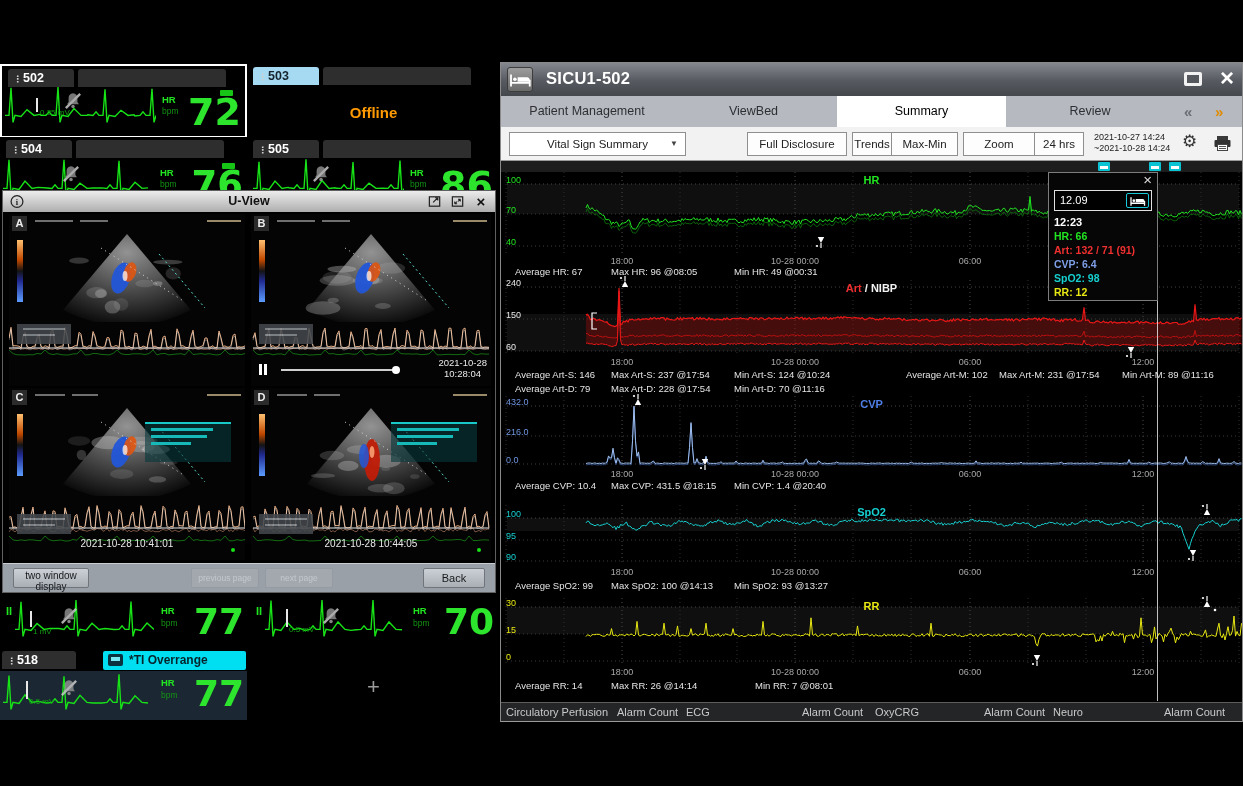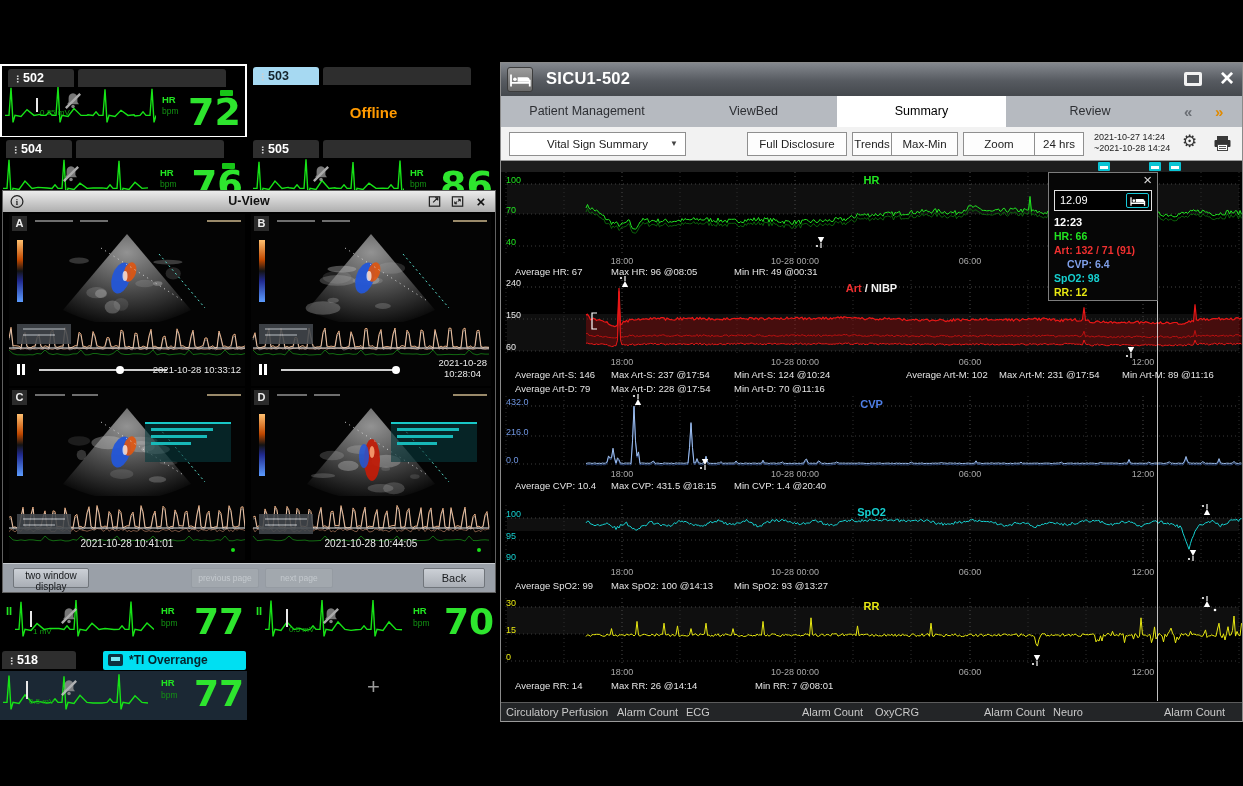--- a/index.html
+++ b/index.html
@@ -295,28 +295,20 @@
           <polyline points="0.0,16.1 2.0,5.3 4.0,23.9 6.0,23.7 8.0,23.9 10.0,24.2 12.0,25.8 14.0,14.0 16.0,10.4 18.0,24.2 20.0,25.7 22.0,25.6 24.0,24.3 26.0,24.1 28.0,15.5 30.0,12.5 32.0,24.1 34.0,25.6 36.0,23.7 38.0,24.4 40.0,25.7 42.0,9.2 44.0,8.3 46.0,23.8 48.0,25.5 50.0,24.9 52.0,24.1 54.0,24.2 56.0,5.7 58.0,13.0 60.0,25.8 62.0,25.6 64.0,24.9 66.0,23.7 68.0,23.9 70.0,10.3 72.0,12.1 74.0,24.2 76.0,24.5 78.0,25.4 80.0,23.6 82.0,24.4 84.0,9.5 86.0,14.1 88.0,23.6 90.0,24.6 92.0,25.0 94.0,25.4 96.0,23.8 98.0,15.6 100.0,15.8 102.0,24.1 104.0,25.2 106.0,23.8 108.0,23.7 110.0,25.6 112.0,8.0 114.0,9.3 116.0,24.6 118.0,25.2 120.0,24.2 122.0,25.7 124.0,25.7 126.0,11.1 128.0,11.5 130.0,25.1 132.0,25.6 134.0,24.0 136.0,24.8 138.0,25.8 140.0,14.0 142.0,7.3 144.0,25.2 146.0,24.0 148.0,25.2 150.0,25.9 152.0,25.6 154.0,15.1 156.0,14.0 158.0,24.8 160.0,25.6 162.0,23.6 164.0,25.6 166.0,24.8 168.0,6.8 170.0,11.9 172.0,24.1 174.0,23.7 176.0,25.1 178.0,25.7 180.0,25.2 182.0,14.3 184.0,8.2 186.0,23.8 188.0,25.4 190.0,25.2 192.0,24.5 194.0,23.5 196.0,16.0 198.0,16.0 200.0,25.4 202.0,24.8 204.0,23.7 206.0,25.9 208.0,25.4 210.0,9.0 212.0,15.6 214.0,24.4 216.0,23.9 218.0,25.0 220.0,25.2 222.0,23.5 224.0,13.3 226.0,12.0 228.0,25.5 230.0,24.7 232.0,25.2 234.0,24.8 236.0,23.9" fill="none" stroke="#f0b488" stroke-width="1" opacity="0.95"></polyline>
           <polyline points="0.0,18.1 2.0,7.3 4.0,25.9 6.0,25.7 8.0,25.9 10.0,26.2 12.0,27.8 14.0,16.0 16.0,12.4 18.0,26.2 20.0,27.7 22.0,27.6 24.0,26.3 26.0,26.1 28.0,17.5 30.0,14.5 32.0,26.1 34.0,27.6 36.0,25.7 38.0,26.4 40.0,27.7 42.0,11.2 44.0,10.3 46.0,25.8 48.0,27.5 50.0,26.9 52.0,26.1 54.0,26.2 56.0,7.7 58.0,15.0 60.0,27.8 62.0,27.6 64.0,26.9 66.0,25.7 68.0,25.9 70.0,12.3 72.0,14.1 74.0,26.2 76.0,26.5 78.0,27.4 80.0,25.6 82.0,26.4 84.0,11.5 86.0,16.1 88.0,25.6 90.0,26.6 92.0,27.0 94.0,27.4 96.0,25.8 98.0,17.6 100.0,17.8 102.0,26.1 104.0,27.2 106.0,25.8 108.0,25.7 110.0,27.6 112.0,10.0 114.0,11.3 116.0,26.6 118.0,27.2 120.0,26.2 122.0,27.7 124.0,27.7 126.0,13.1 128.0,13.5 130.0,27.1 132.0,27.6 134.0,26.0 136.0,26.8 138.0,27.8 140.0,16.0 142.0,9.3 144.0,27.2 146.0,26.0 148.0,27.2 150.0,27.9 152.0,27.6 154.0,17.1 156.0,16.0 158.0,26.8 160.0,27.6 162.0,25.6 164.0,27.6 166.0,26.8 168.0,8.8 170.0,13.9 172.0,26.1 174.0,25.7 176.0,27.1 178.0,27.7 180.0,27.2 182.0,16.3 184.0,10.2 186.0,25.8 188.0,27.4 190.0,27.2 192.0,26.5 194.0,25.5 196.0,18.0 198.0,18.0 200.0,27.4 202.0,26.8 204.0,25.7 206.0,27.9 208.0,27.4 210.0,11.0 212.0,17.6 214.0,26.4 216.0,25.9 218.0,27.0 220.0,27.2 222.0,25.5 224.0,15.3 226.0,14.0 228.0,27.5 230.0,26.7 232.0,27.2 234.0,26.8 236.0,25.9" fill="none" stroke="#ffffff" stroke-width="0.7" opacity="0.5"></polyline>
           <polyline points="0.0,26.6 2.0,27.2 4.0,27.5 6.0,27.3 8.0,26.5 10.0,26.4 12.0,26.6 14.0,27.1 16.0,26.5 18.0,27.1 20.0,26.2 22.0,26.2 24.0,26.9 26.0,27.2 28.0,27.1 30.0,26.4 32.0,27.4 34.0,26.7 36.0,26.0 38.0,27.5 40.0,26.4 42.0,27.3 44.0,27.5 46.0,26.4 48.0,27.3 50.0,26.9 52.0,26.4 54.0,27.2 56.0,27.2 58.0,26.7 60.0,27.0 62.0,26.1 64.0,26.4 66.0,27.1 68.0,26.0 70.0,27.1 72.0,26.7 74.0,26.1 76.0,26.1 78.0,26.9 80.0,26.2 82.0,26.3 84.0,27.2 86.0,27.1 88.0,26.6 90.0,26.8 92.0,26.1 94.0,27.0 96.0,26.8 98.0,26.0 100.0,26.3 102.0,26.5 104.0,26.7 106.0,26.5 108.0,26.7 110.0,27.0 112.0,26.8 114.0,26.8 116.0,27.1 118.0,26.5 120.0,26.4 122.0,27.5 124.0,26.2 126.0,27.3 128.0,26.0 130.0,27.1 132.0,27.4 134.0,27.3 136.0,26.1 138.0,27.0 140.0,26.3 142.0,26.1 144.0,27.1 146.0,26.2 148.0,26.0 150.0,26.6 152.0,26.3 154.0,27.2 156.0,27.1 158.0,27.4 160.0,26.8 162.0,26.5 164.0,27.5 166.0,27.2 168.0,27.2 170.0,26.5 172.0,27.0 174.0,27.5 176.0,26.8 178.0,27.0 180.0,26.8 182.0,26.3 184.0,27.2 186.0,26.4 188.0,26.4 190.0,27.1 192.0,26.8 194.0,27.4 196.0,27.4 198.0,27.2 200.0,27.2 202.0,26.2 204.0,27.3 206.0,26.1 208.0,27.5 210.0,27.4 212.0,27.4 214.0,26.5 216.0,27.5 218.0,27.2 220.0,26.8 222.0,27.0 224.0,26.1 226.0,27.4 228.0,26.9 230.0,26.7 232.0,27.1 234.0,26.8 236.0,26.4" fill="none" stroke="#d09070" stroke-width="0.8" opacity="0.7"></polyline>
           <line x1="0" y1="26" x2="236" y2="26" stroke="#e8e8e8" stroke-width="1"></line>
           <polyline points="0.0,28.0 4.0,31.6 8.0,32.8 12.0,32.8 16.0,33.0 20.0,32.7 24.0,32.9 28.0,31.5 32.0,32.0 36.0,28.0 40.0,31.6 44.0,32.6 48.0,31.7 52.0,32.6 56.0,33.0 60.0,32.9 64.0,31.9 68.0,31.8 72.0,28.0 76.0,32.9 80.0,32.8 84.0,31.5 88.0,31.6 92.0,32.4 96.0,32.6 100.0,32.9 104.0,31.5 108.0,28.0 112.0,31.7 116.0,32.5 120.0,32.5 124.0,31.8 128.0,31.8 132.0,31.9 136.0,32.5 140.0,31.6 144.0,28.0 148.0,32.9 152.0,31.7 156.0,31.5 160.0,32.9 164.0,32.4 168.0,32.0 172.0,31.7 176.0,32.8 180.0,28.0 184.0,32.5 188.0,32.1 192.0,31.6 196.0,32.3 200.0,31.7 204.0,32.5 208.0,33.0 212.0,32.1 216.0,28.0 220.0,32.1 224.0,32.5 228.0,32.0 232.0,32.6 236.0,31.6" fill="none" stroke="#1aa51a" stroke-width="0.8" opacity="0.8"></polyline>
         </svg>
       <div class="us-tag" style="bottom:42px;">
           <i></i>
           <i style="margin-right:16px"></i>
         </div>
-      <div class="us-play">
-        <span class="pb" style="left:8px;"></span>
-          <span class="pb" style="left:13px;"></span>
-        <div class="slider">
-            <i style="left:60%"></i>
-          </div>
-        <span class="us-ts" style="right:4px;top:4px;">2021-10-28 10:33:12</span>
-      </div>
     </div>
 
     <div class="usp" style="left:248px;top:2px;width:240px;height:172px;">
       <span class="us-letter">B</span>
       <div class="us-header"><i style="width:38px"></i><i style="width:28px"></i><i class="o" style="width:34px"></i></div>
       <div class="us-colorbar"></div>
       <svg class="us-fan" viewBox="0 0 236 96">
           <defs>
             <radialGradient id="g37" cx="50%" cy="20%" r="80%">
               <stop offset="0%" stop-color="#9a9a9a"></stop>
@@ -666,21 +658,21 @@
           <svg width="21" height="13" viewBox="0 0 16 12">
               <path d="M2 2 v8 M2 7.6 h12.5 M14.5 5.5 v4.5" stroke="#fff" stroke-width="1.2" fill="none"></path>
               <circle cx="4.6" cy="5.2" r="1.2" fill="#fff"></circle>
               <path d="M6.4 6.8 h8 V5.4 c0-.9-.7-1.6-1.6-1.6 H6.4 z" fill="#fff"></path>
             </svg>
         </span>
       </div>
       <span class="trow t-time" style="top:43px;">12:23</span>
       <span class="trow t-hr" style="top:57px;">HR: 66</span>
       <span class="trow t-art" style="top:71px;">Art: 132 / 71 (91)</span>
-      <span class="trow t-cvp" style="top:85px;margin-left:13px;">CVP: 6.4</span>
+      <span class="trow t-cvp" style="top:85px;">CVP: 6.4</span>
       <span class="trow t-spo2" style="top:99px;">SpO2: 98</span>
       <span class="trow t-rr" style="top:113px;">RR: 12</span>
     </div>
 
     <div class="bottabs" id="botTabs">
         <span class="btl" style="left: 5px;">Circulatory Perfusion</span>
         <span class="btl" style="left: 116px;">Alarm Count</span>
         <span class="btl" style="left: 185px;">ECG</span>
         <span class="btl" style="left: 301px;">Alarm Count</span>
         <span class="btl" style="left: 374px;">OxyCRG</span>

